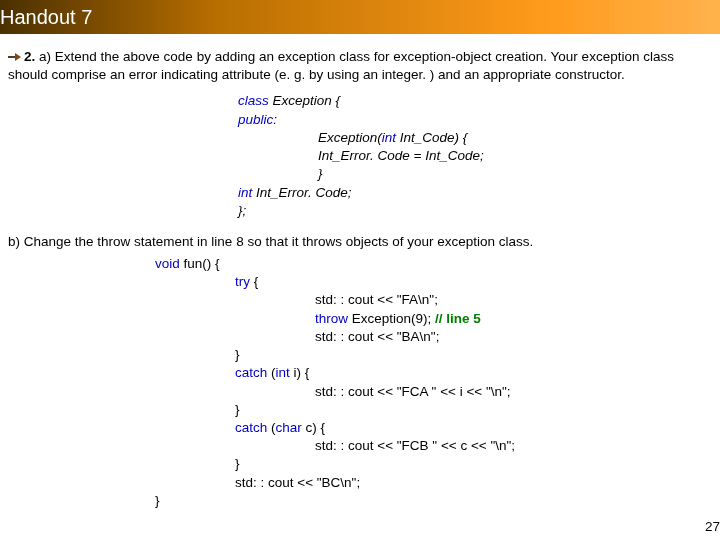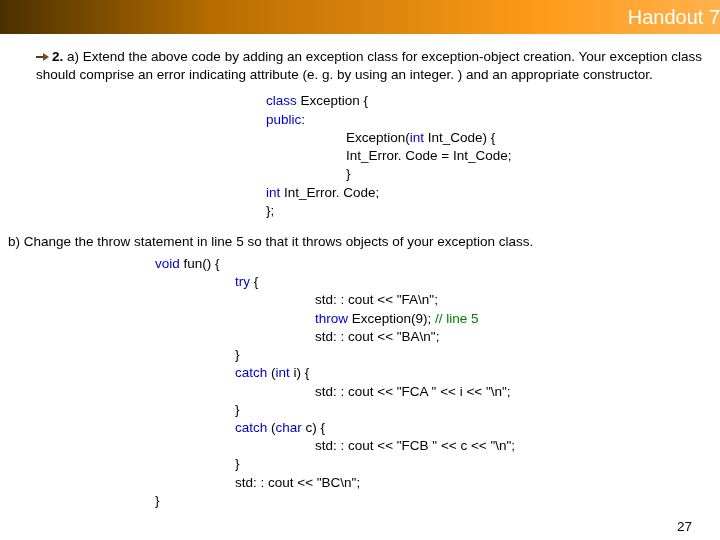--- a/index.html
+++ b/index.html
@@ -13,28 +13,27 @@
     position: relative;
     overflow: hidden;
   }
   .title-bar {
     width: 100%;
     height: 34px;
     background: linear-gradient(to right, #4a3000 0%, #b86e00 30%, #ff9a1a 75%, #ffb24d 100%);
     color: #fff;
     font-size: 20px;
     line-height: 34px;
-    text-align: right;
+    text-align: left;
     font-weight: normal;
   }
   .content {
     padding: 10px 8px 0 8px;
     font-size: 13.5px;
     line-height: 1.35;
-    margin-left: 28px;
   }
   .bullet-icon {
     display: inline-block;
     width: 14px;
     height: 12px;
     position: relative;
     vertical-align: middle;
     margin-right: 2px;
   }
   .bullet-icon::before {
@@ -52,30 +51,30 @@
     border-left: 6px solid #7a4a20;
     border-top: 4px solid transparent;
     border-bottom: 4px solid transparent;
   }
   .num { font-weight: bold; }
   .codeblock {
     font-family: Arial, Helvetica, sans-serif;
     font-size: 13.5px;
     line-height: 1.35;
   }
-  .cb1 { margin: 8px 0 10px 230px; }
+  .cb1 { margin: 8px 0 10px 230px; font-style: italic; }
   .cb2 { margin: 6px 0 0 155px; }
   .kw { color: #0000c8; }
-  .cm { color: #008000; }
+  .cm { color: #008000; font-weight: bold; }
   .ind1 { padding-left: 80px; display: block; }
   .ind2 { padding-left: 160px; display: block; }
   .partb { padding: 4px 8px 0 8px; font-size: 13.5px; }
   .pagnum {
     position: absolute;
-    right: 28px;
+    right: 0;
     bottom: 6px;
     font-size: 13.5px;
   }
   .p0 { margin: 4px 0 0 0; }
 </style>
 </head>
 <body>
 
 <div class="title-bar">Handout 7</div>
 
@@ -88,21 +87,21 @@
     <div><span class="kw">class</span><span> Exception {</span></div>
     <div><span class="kw">public</span><span>:</span></div>
     <span class="ind1"><span>Exception(</span><span class="kw">int</span><span> Int_Code) {</span></span>
     <span class="ind1">Int_Error. Code = Int_Code;</span>
     <span class="ind1">}</span>
     <div><span class="kw">int</span><span> Int_Error. Code;</span></div>
     <div>};</div>
   </div>
 </div>
 
-<div class="partb">b) Change the throw statement in line 5 so that it throws objects of your exception class.</div>
+<div class="partb">b) Change the throw statement in line 8 so that it throws objects of your exception class.</div>
 
 <div class="codeblock cb2">
   <div><span class="kw">void</span><span> fun() {</span></div>
   <span class="ind1"><span class="kw">try</span><span> {</span></span>
   <span class="ind2">std: : cout &lt;&lt; "FA\n";</span>
   <span class="ind2"><span class="kw">throw</span><span> Exception(9); </span><span class="cm">// line 5</span></span>
   <span class="ind2">std: : cout &lt;&lt; "BA\n";</span>
   <span class="ind1">}</span>
   <span class="ind1"><span class="kw">catch</span><span> (</span><span class="kw">int</span><span> i) {</span></span>
   <span class="ind2">std: : cout &lt;&lt; "FCA " &lt;&lt; i &lt;&lt; "\n";</span>

